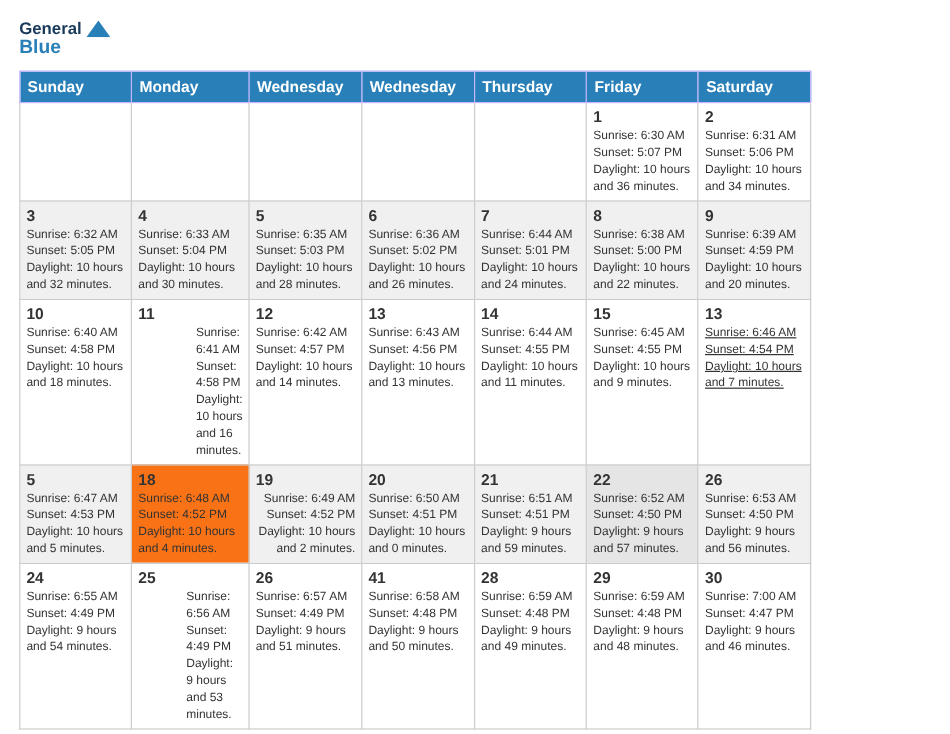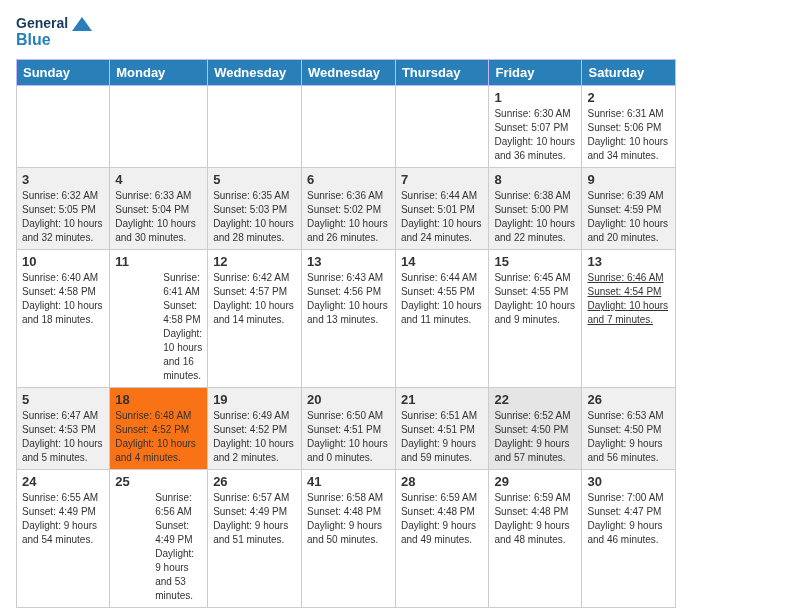--- a/index.html
+++ b/index.html
@@ -192,21 +192,21 @@
           </td>
           <td style="background: #f97316;">
             <div class="day-num">18</div>
             <div class="day-info" style="white-space: pre-line;">Sunrise: 6:48 AM
 Sunset: 4:52 PM
 Daylight: 10 hours
 and 4 minutes.</div>
           </td>
           <td style="background: rgb(240, 240, 240);">
             <div class="day-num">19</div>
-            <div class="day-info" style="white-space: pre-line;">Sunrise: 6:49 AM
+            <div class="day-info" style="white-space: pre-line; text-align: right;">Sunrise: 6:49 AM
 Sunset: 4:52 PM
 Daylight: 10 hours
 and 2 minutes.</div>
           </td>
           <td style="background: rgb(240, 240, 240);">
             <div class="day-num">20</div>
             <div class="day-info" style="white-space: pre-line;">Sunrise: 6:50 AM
 Sunset: 4:51 PM
 Daylight: 10 hours
 and 0 minutes.</div>

